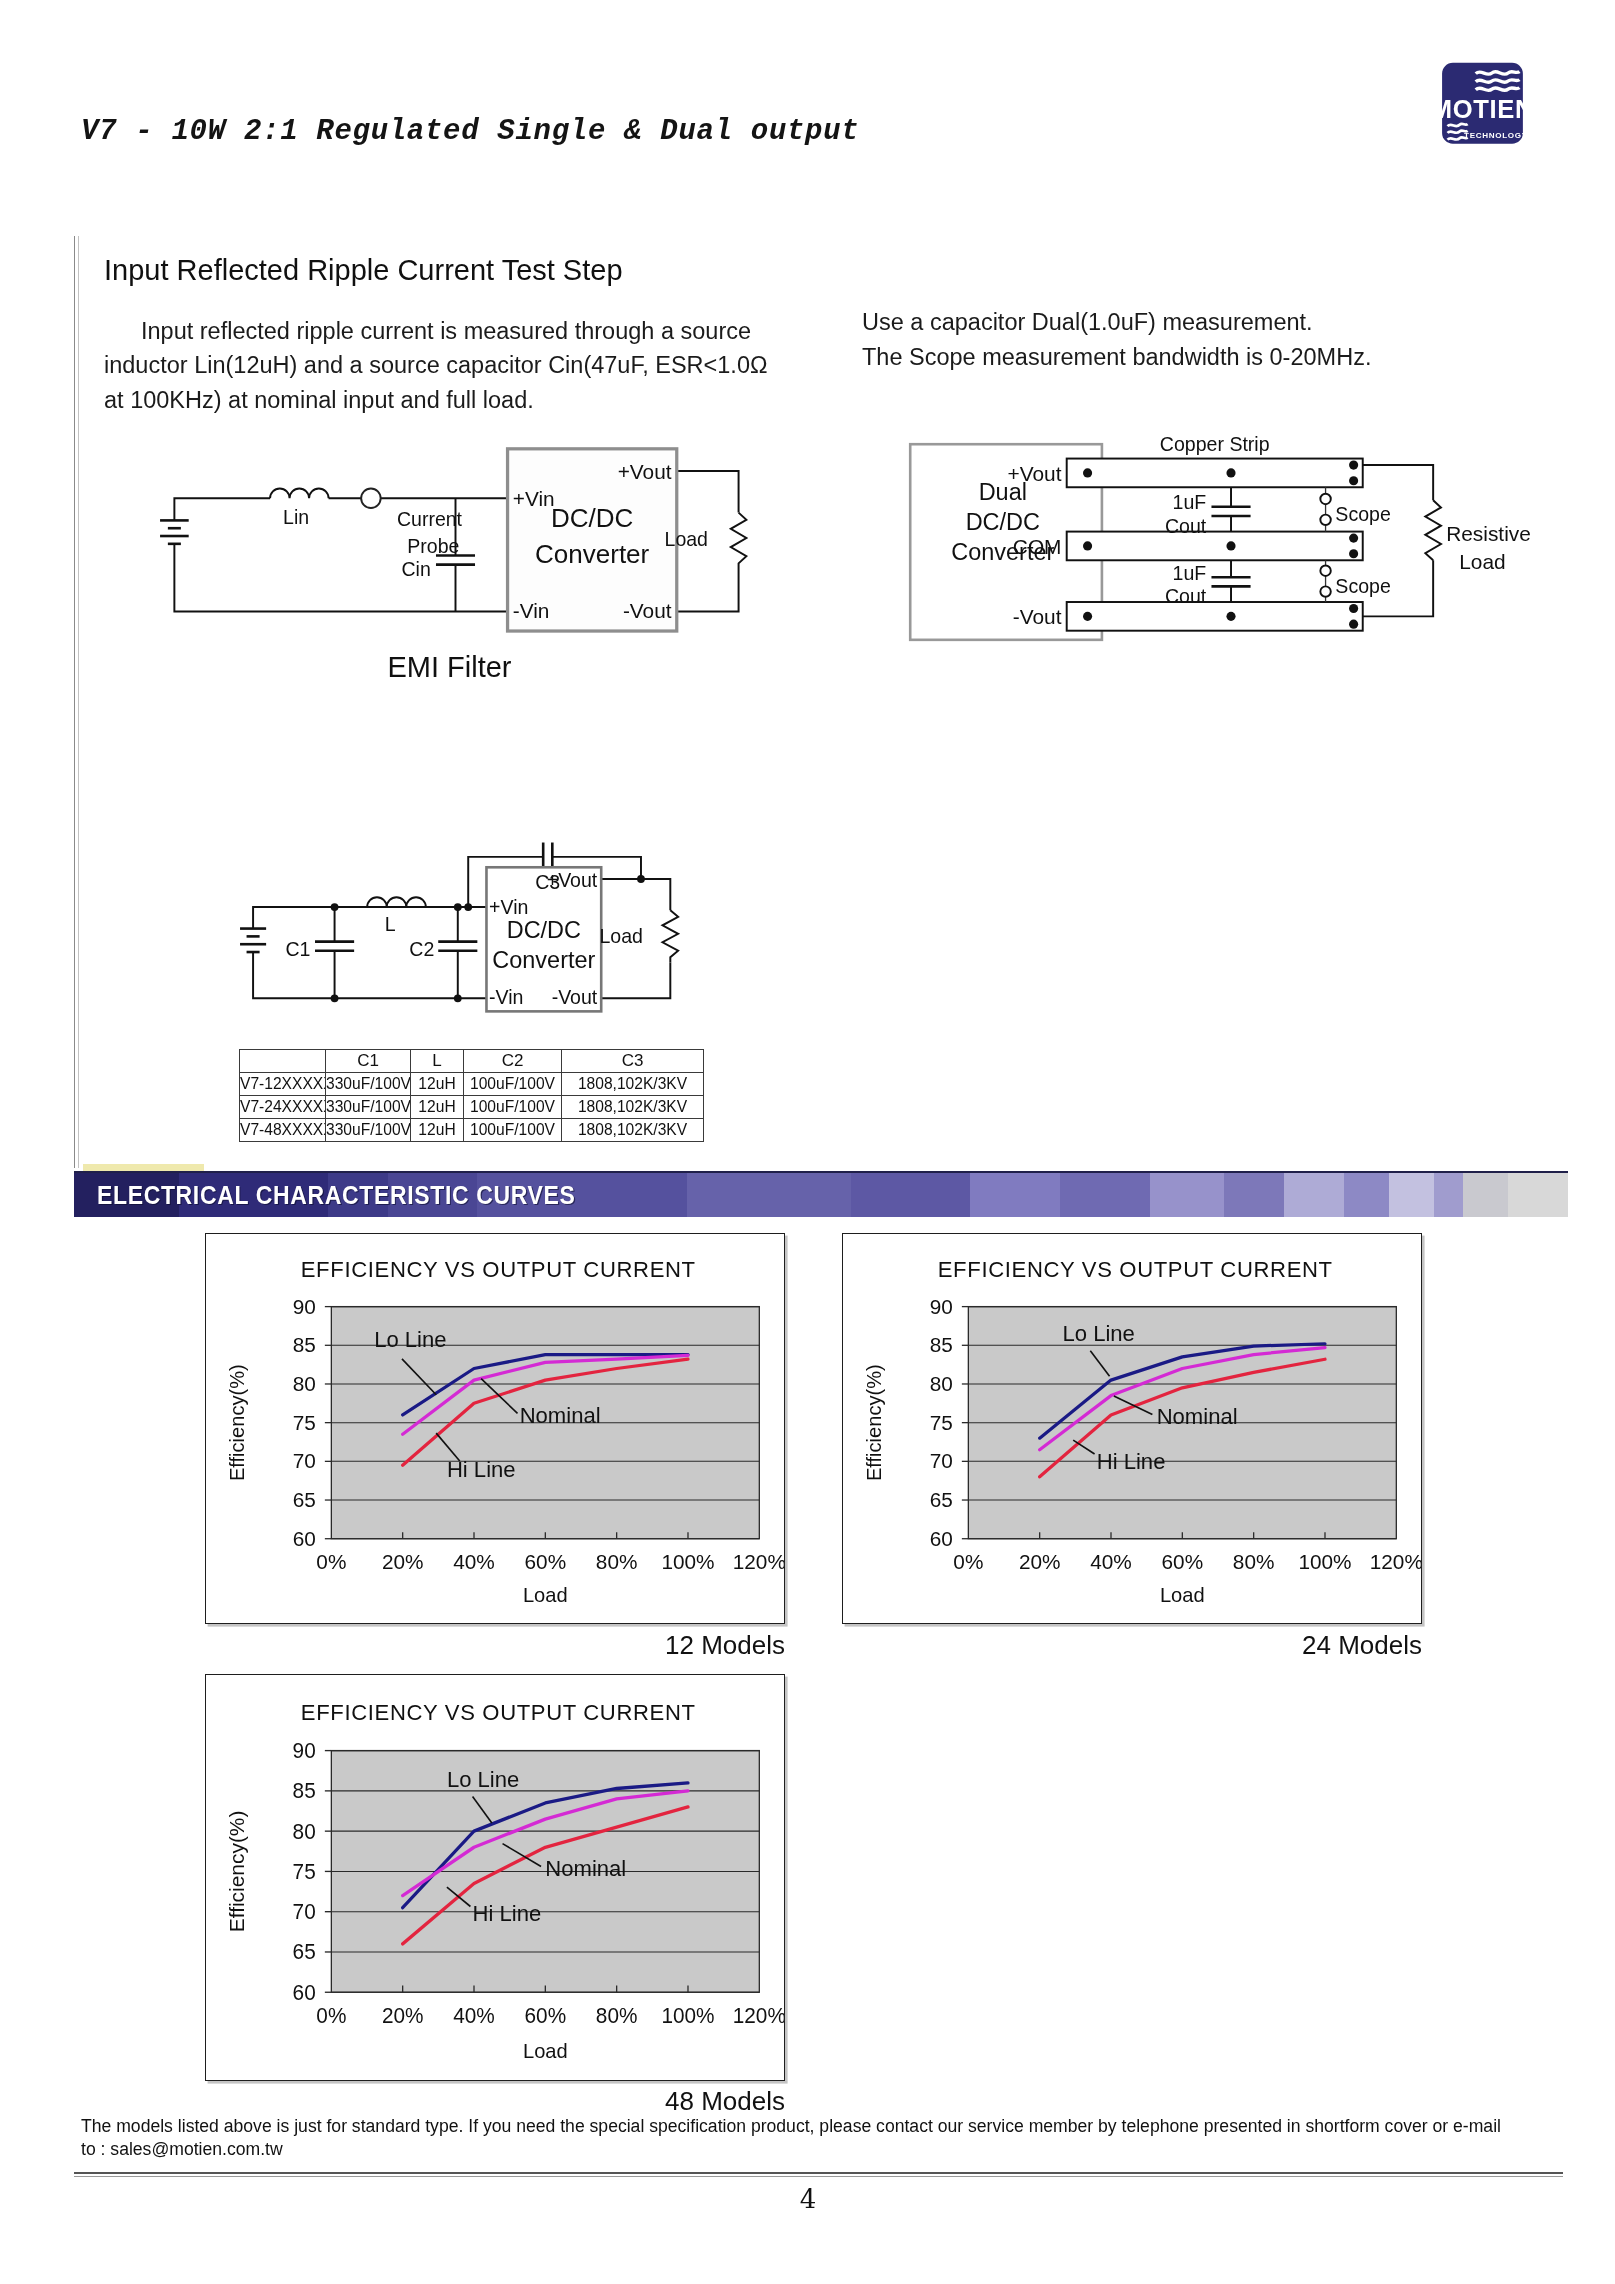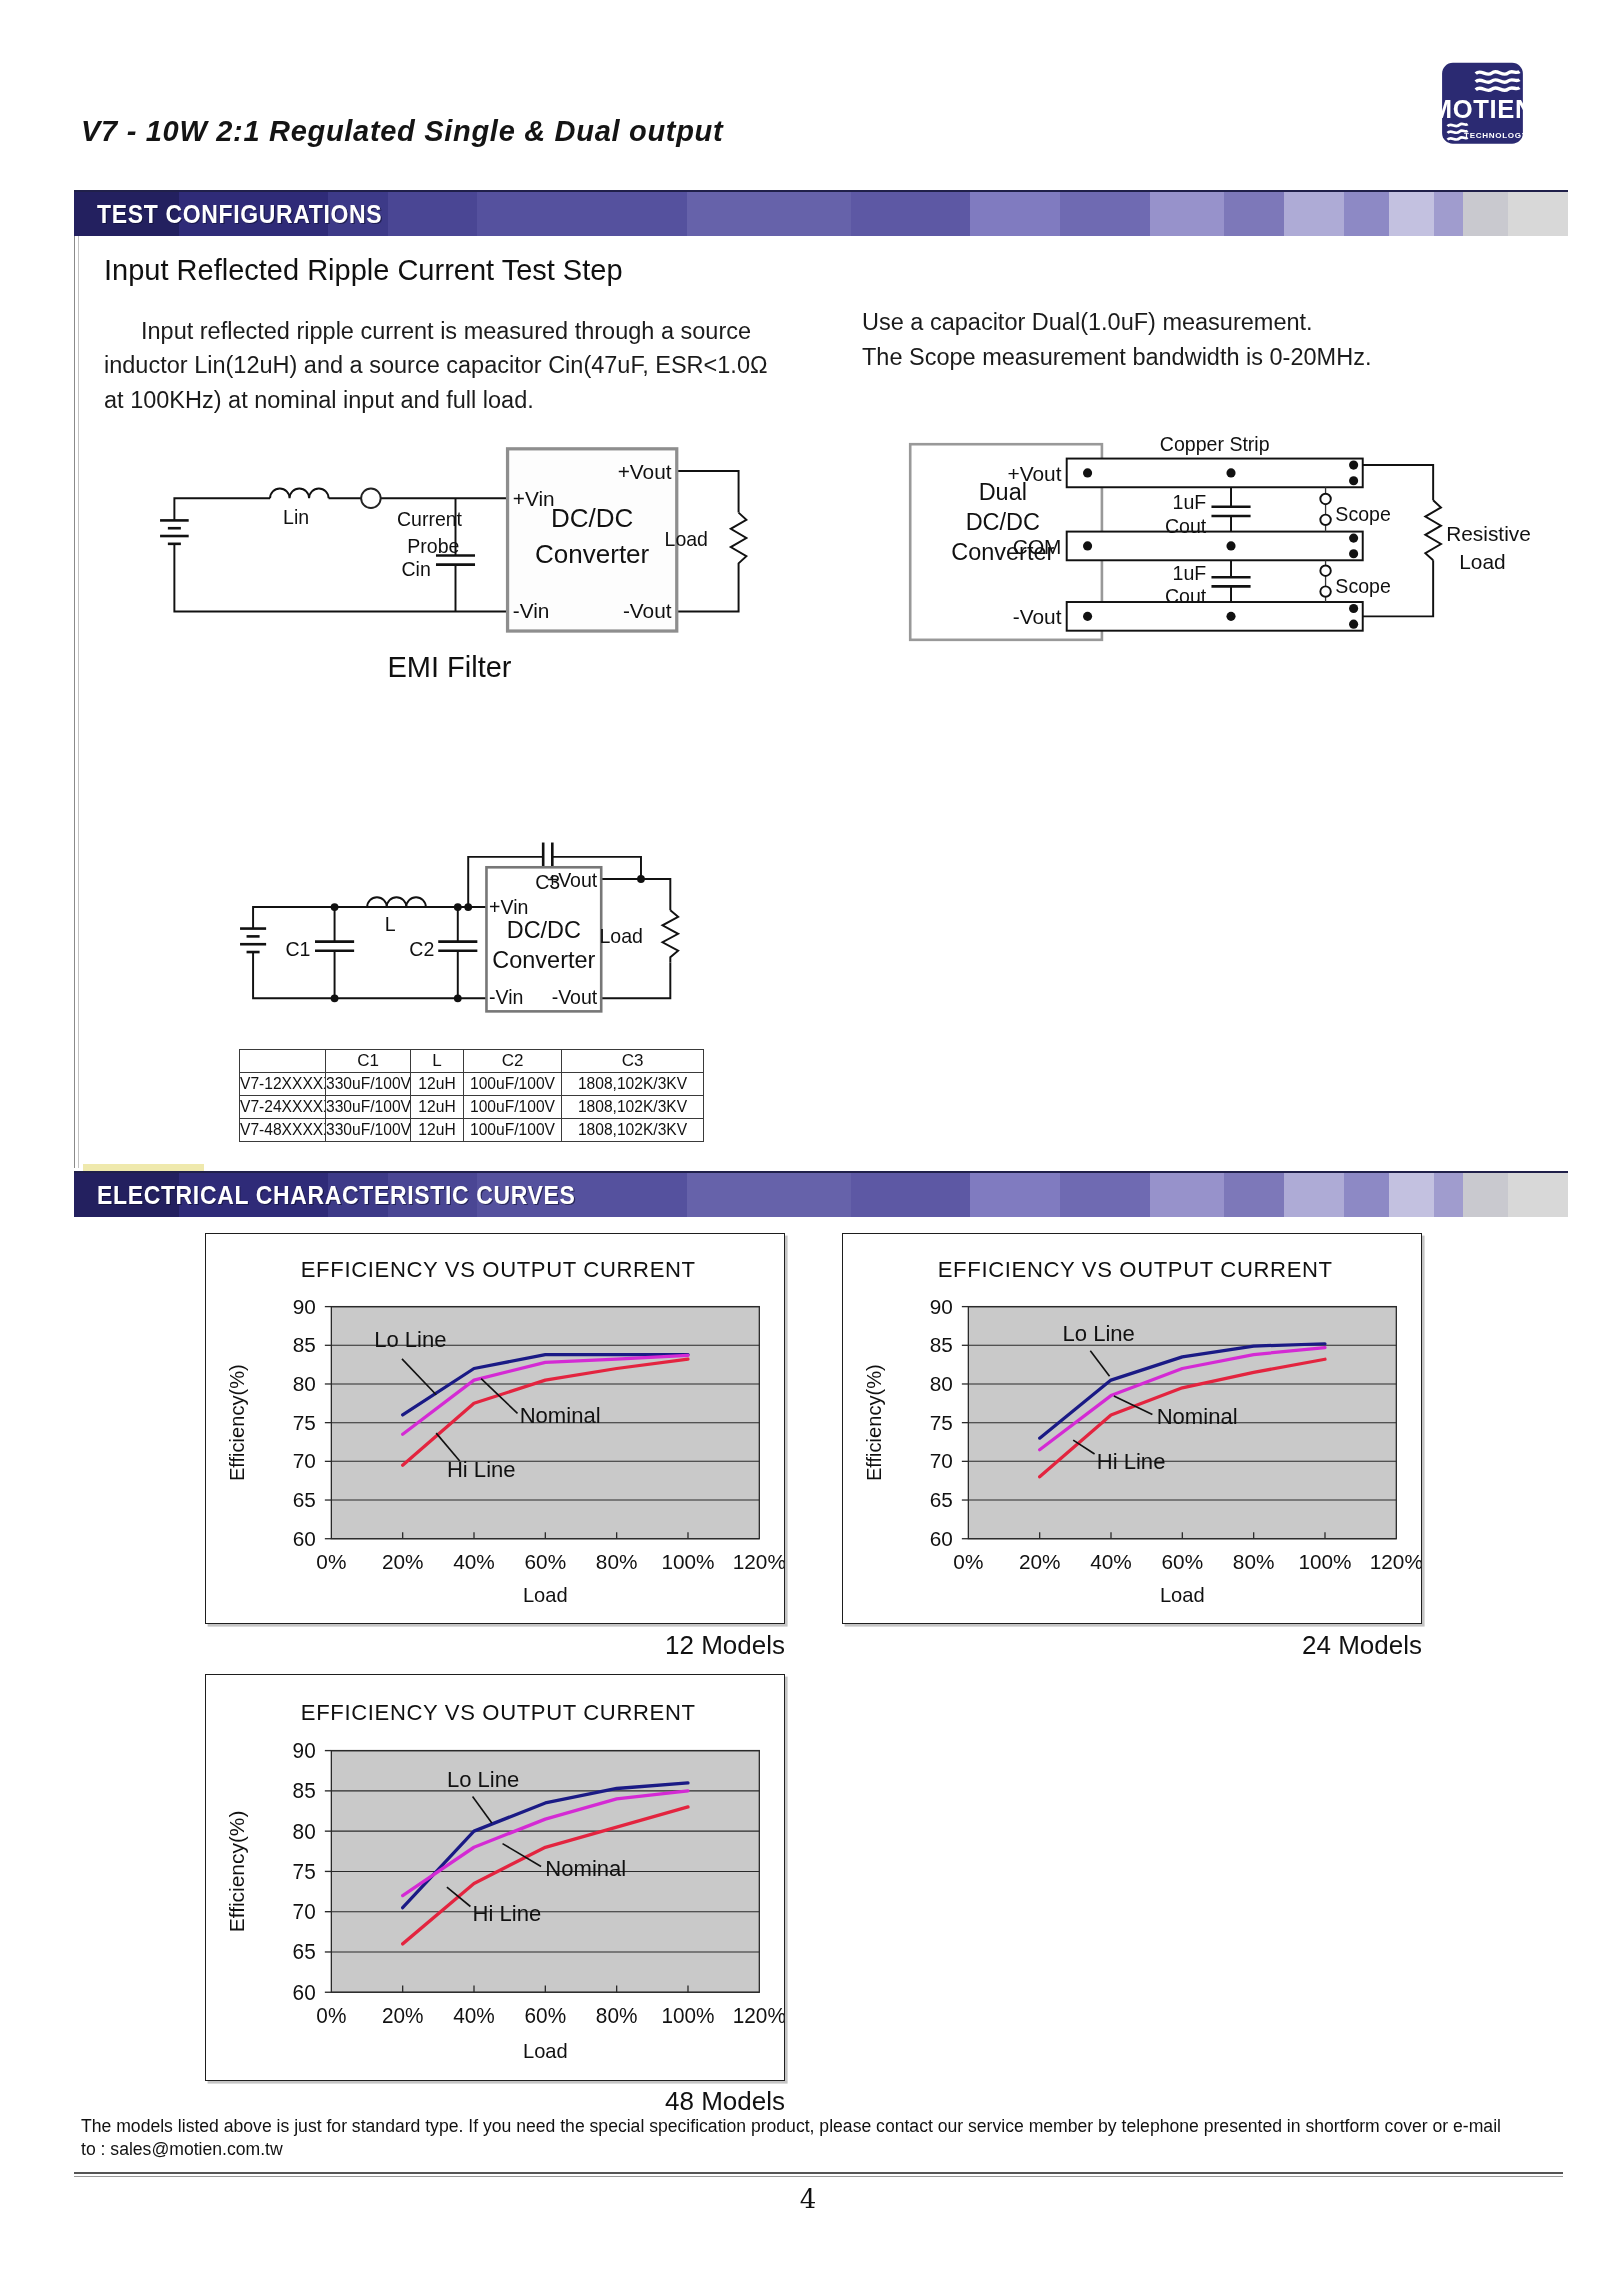--- a/index.html
+++ b/index.html
@@ -1,19 +1,19 @@
 <!DOCTYPE html>
 <html style="font-size:10.4px"><head>
 <meta charset="utf-8">
 <style>
   *{margin:0;padding:0;box-sizing:border-box}
   html,body{background:#e8e8e8}
   .page{position:relative;width:1616px;height:2284px;background:#ffffff;overflow:hidden;
         font-family:"Liberation Sans",sans-serif;color:#1b1b1b}
-  .doc-title{position:absolute;left:81px;top:115px;font-family:Liberation Sans, sans-serif;
+  .doc-title{position:absolute;left:81px;top:115px;font-family:Liberation Mono, monospace;
              font-style:italic;font-weight:700;font-size:29px;color:#141414;letter-spacing:0.7px}
   .logo{position:absolute;left:1434px;top:56px;width:101px;height:108px}
   .banner{position:absolute;left:74px;width:1494px;height:46px;display:flex;align-items:center;
           border-top:2px solid #20204a;
           background:linear-gradient(90deg,
             #23205f 0%,#23205f 7%,#2f2b78 7%,#2f2b78 17%,#3d3a88 17%,#3d3a88 21%,
             #4a4694 21%,#4a4694 27%,#55519e 27%,#55519e 41%,#6662aa 41%,#6662aa 52%,
             #5d58a4 52%,#5d58a4 60%,#807bc0 60%,#807bc0 66%,#6f6ab2 66%,#6f6ab2 72%,
             #9792cb 72%,#9792cb 77%,#7d78b9 77%,#7d78b9 81%,#aeabd6 81%,#aeabd6 85%,
             #8d89c5 85%,#8d89c5 88%,#c3c1e0 88%,#c3c1e0 91%,#a09cce 91%,#a09cce 93%,
@@ -90,23 +90,20 @@
       <text x="72" y="92" text-anchor="middle" font-size="38" font-weight="800" fill="#ffffff" letter-spacing="1">MOTIEN</text>
       <g stroke="#fff" stroke-width="4" fill="none">
         <path d="M20 104 C26 98,32 108,38 102 C42 98,46 104,50 101"></path>
         <path d="M20 114 C26 108,32 118,38 112 C42 108,46 114,50 111"></path>
         <path d="M20 124 C26 118,32 128,38 122 C42 118,46 124,50 121"></path>
       </g>
       <text x="92" y="121" text-anchor="middle" font-size="12" font-weight="700" fill="#ffffff" letter-spacing="1">TECHNOLOGY</text>
     </svg>
   </div>
 
-  <div class="banner banner-test">
-    <span class="banner-text">TEST CONFIGURATIONS</span>
-  </div>
 
   <div class="left-rule"></div>
   <div class="yellow-strip"></div>
 
   <div class="h-sec" id="h-input">Input Reflected Ripple Current Test Step</div>
   <div class="body-text" id="p-input">Input reflected ripple current is measured through a source inductor Lin(12uH) and a source capacitor Cin(47uF, ESR&lt;1.0Ω at 100KHz) at nominal input and full load.</div>
 
   <div class="body-text" id="p-out1">Use a capacitor Dual(1.0uF) measurement.</div>
   <div class="body-text" id="p-out2">The Scope measurement bandwidth is 0-20MHz.</div>
 

